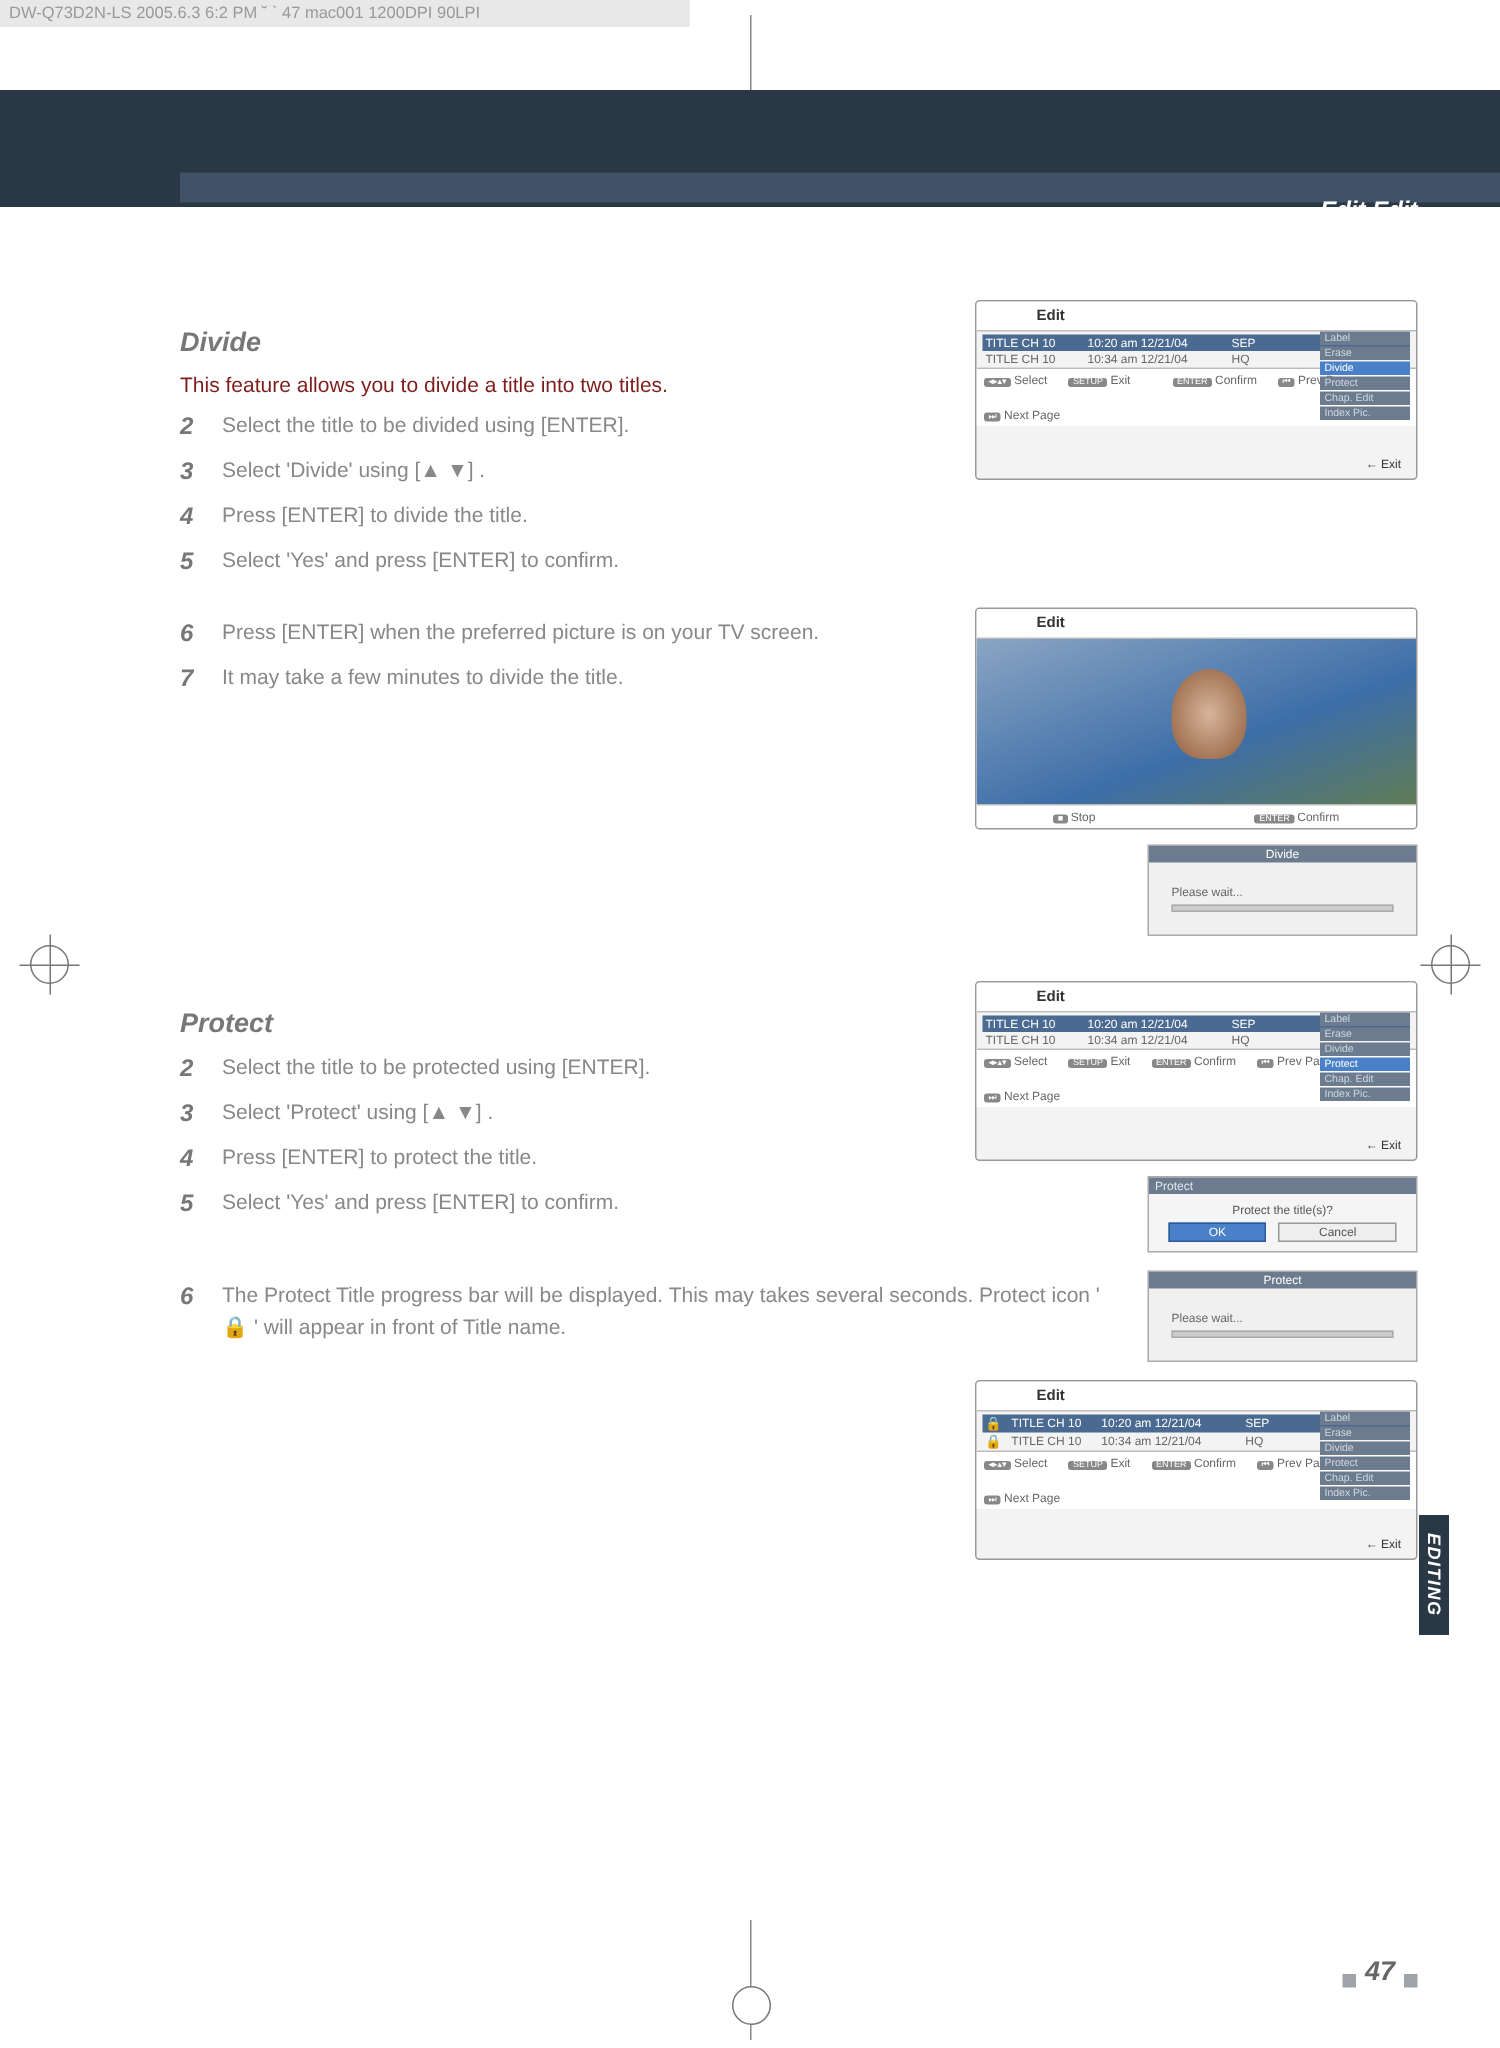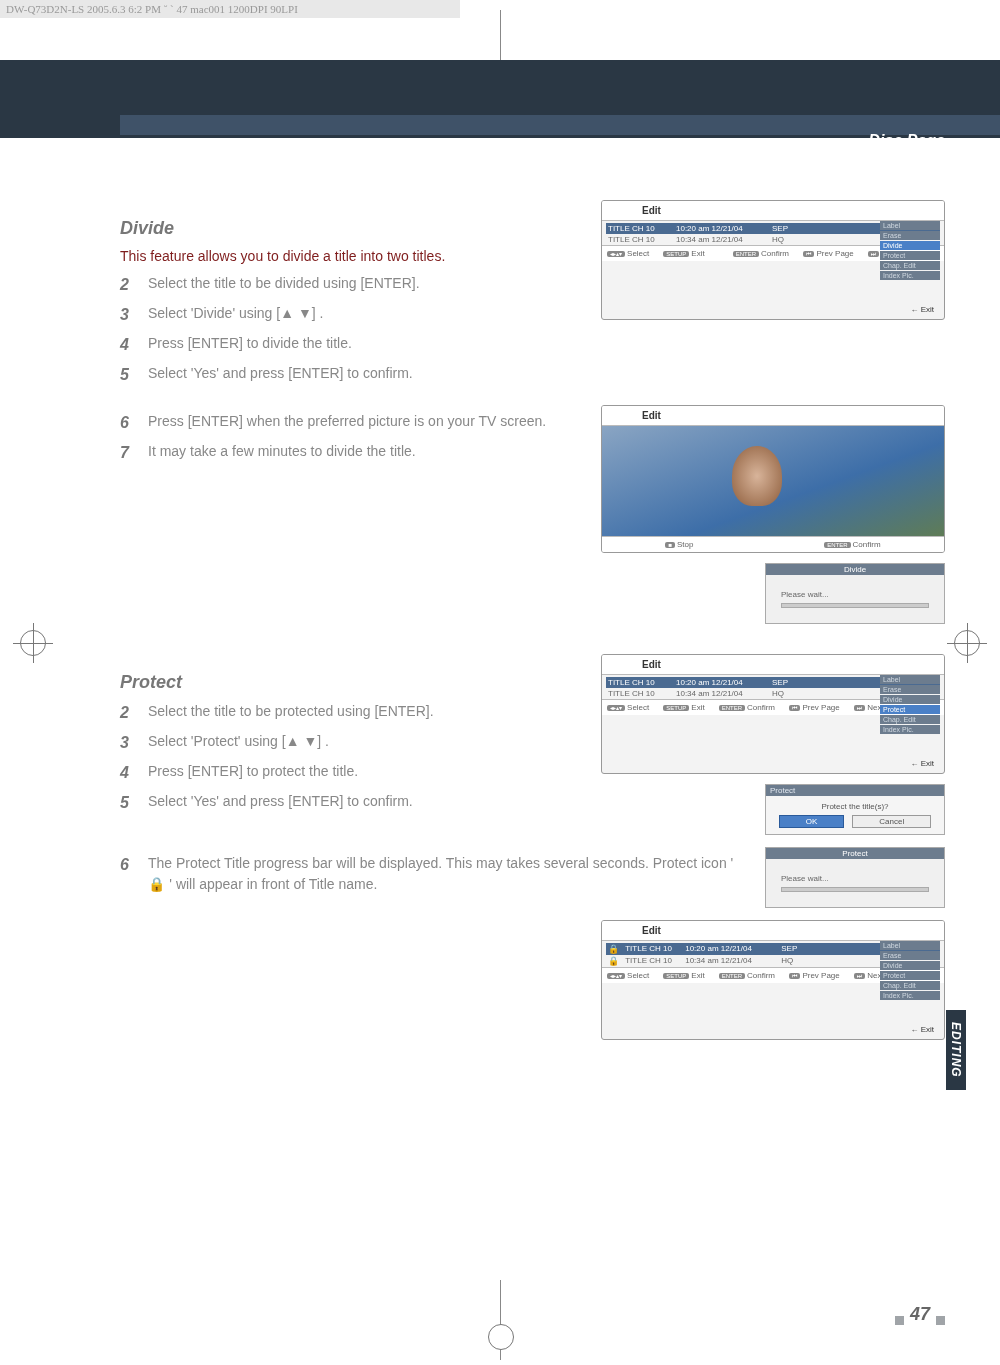--- a/index.html
+++ b/index.html
@@ -5,21 +5,21 @@
   * { box-sizing: border-box; margin: 0; padding: 0; }
   body {
     width: 1000px;
     height: 1365px;
     background: #fff;
     font-family: Arial, Helvetica, sans-serif;
     position: relative;
     color: #555;
   }
   .top-meta {
-    font-family: Liberation Serif, serif;
+    font-family: Liberation Sans, sans-serif;
     font-size: 11px;
     color: #999;
     background: #e8e8e8;
     padding: 3px 6px;
     width: 460px;
   }
   .header-bar {
     position: absolute;
     top: 60px; left: 0; right: 0; height: 78px;
     background: #2a3744;
@@ -45,21 +45,21 @@
   .intro {
     color: #7f1d1d; font-size: 14px; margin-bottom: 6px;
     line-height: 1.4;
   }
   ol.steps { list-style: none; }
   ol.steps li { display: flex; gap: 14px; margin: 6px 0; font-size: 14px; color: #888; line-height: 1.5; }
   ol.steps li .num { font-style: italic; font-weight: bold; font-size: 16px; color: #777; min-width: 14px; }
   .col-left { width: 450px; }
   .wide-step { width: 700px; }
   .row { display: flex; justify-content: space-between; align-items: flex-start; gap: 20px; margin-bottom: 12px; }
-  .shots { width: 344px; display: flex; flex-direction: column; gap: 10px; }
+  .shots { width: 295px; display: flex; flex-direction: column; gap: 10px; }
   .shot {
     border: 1px solid #999; background: #f3f3f3; font-size: 8px; color: #666;
     position: relative; border-radius: 3px; overflow: hidden;
   }
   .shot .titlebar {
     background: #fff; color: #333; font-weight: bold; padding: 4px 40px;
     border-bottom: 1px solid #bbb; font-size: 10px;
   }
   .shot .table { padding: 2px 4px 0; }
   .shot .trow { display: flex; gap: 6px; padding: 1px 2px; }
@@ -112,21 +112,21 @@
   .lock { font-size:9px; }
 </style>
 </head>
 <body>
 
 <div class="top-meta">DW-Q73D2N-LS  2005.6.3 6:2 PM  ˘  `  47   mac001  1200DPI 90LPI</div>
 <div class="spine"></div>
 
 <div class="header-bar"></div>
 <div class="header-accent"></div>
-<div class="header-title">Disc Page</div>
+<div class="header-title">Edit Edit</div>
 
 <div class="crop l"></div>
 <div class="crop r"></div>
 
 <div class="content">
 
   <div class="row">
     <div class="col-left">
       <div class="section-title">Divide</div>
       <div class="intro">This feature allows you to divide a title into two titles.</div>

